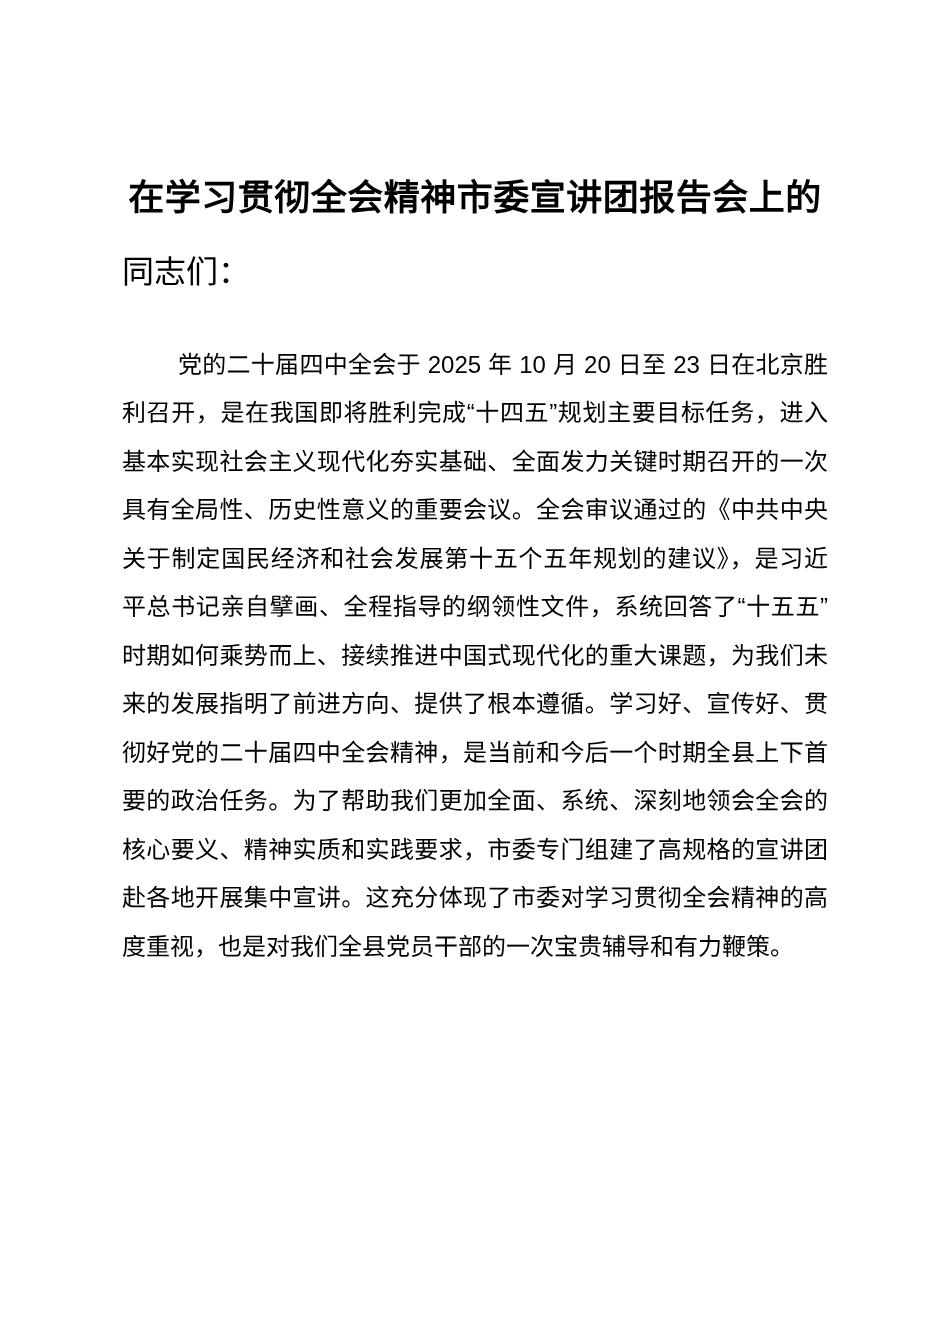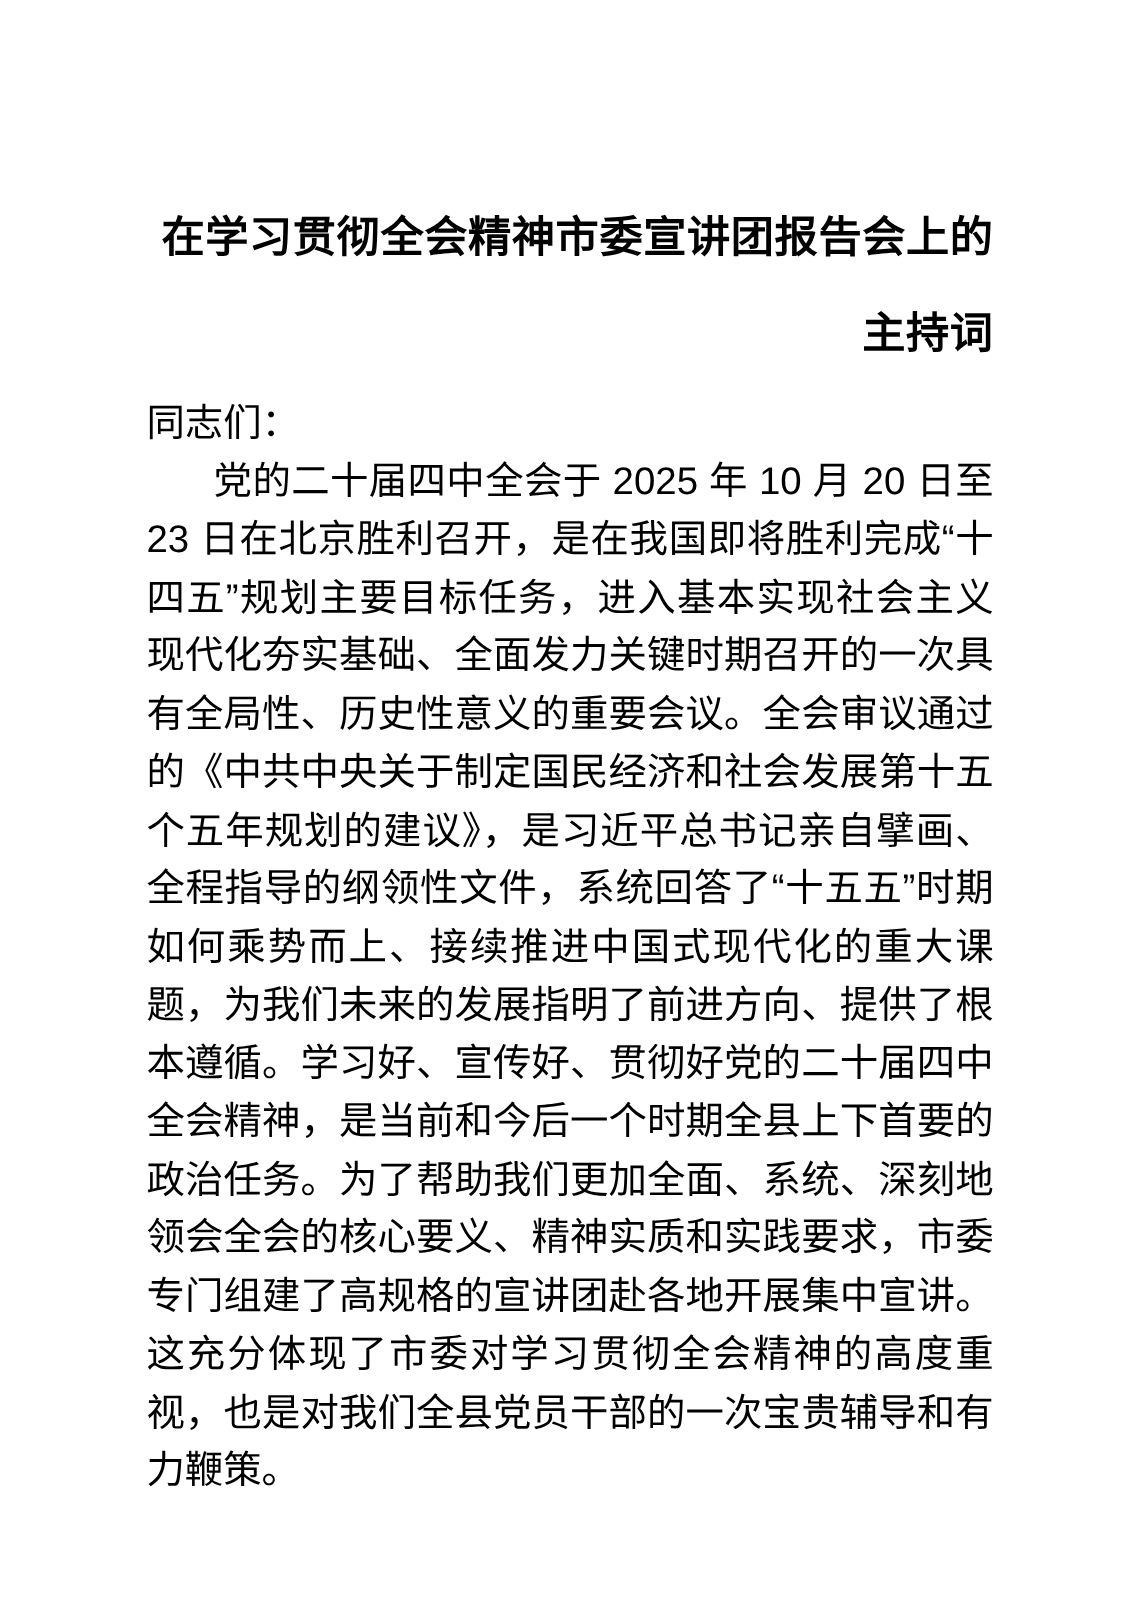--- a/index.html
+++ b/index.html
@@ -17,21 +17,21 @@
     background: #ffffff;
     color: #000000;
     padding: 158px 122px 0 122px;
     overflow: hidden;
   }
 
   .doc-title {
     font-size: 36px;
     line-height: 80px;
     font-weight: bold;
-    text-align: right;
+    text-align: center;
     letter-spacing: 0.5px;
     color: #000000;
   }
 
   .title-line {
     display: block;
     white-space: nowrap;
   }
 
   .doc-body {
@@ -40,37 +40,37 @@
     color: #000000;
   }
 
   .salutation {
     font-size: 32px;
     line-height: 48.5px;
     text-align: left;
   }
 
   .body-paragraph {
-    font-size: 32px;
+    font-size: 24px;
     line-height: 48.5px;
     text-align: justify;
     text-justify: inter-ideograph;
     text-indent: 56px;
     word-break: break-all;
     overflow-wrap: break-word;
+    margin-top: 44px;
   }
 </style>
 </head>
 <body>
 
 <div class="page">
 
   <h1 class="doc-title">
     <span class="title-line">在学习贯彻全会精神市委宣讲团报告会上的</span>
-    <span class="title-line">主持词</span>
   </h1>
 
   <div class="doc-body">
     <p class="salutation">同志们：</p>
 
     <p class="body-paragraph">党的二十届四中全会于 2025 年 10 月 20 日至 23 日在北京胜利召开，是在我国即将胜利完成“十四五”规划主要目标任务，进入基本实现社会主义现代化夯实基础、全面发力关键时期召开的一次具有全局性、历史性意义的重要会议。全会审议通过的《中共中央关于制定国民经济和社会发展第十五个五年规划的建议》，是习近平总书记亲自擘画、全程指导的纲领性文件，系统回答了“十五五”时期如何乘势而上、接续推进中国式现代化的重大课题，为我们未来的发展指明了前进方向、提供了根本遵循。学习好、宣传好、贯彻好党的二十届四中全会精神，是当前和今后一个时期全县上下首要的政治任务。为了帮助我们更加全面、系统、深刻地领会全会的核心要义、精神实质和实践要求，市委专门组建了高规格的宣讲团赴各地开展集中宣讲。这充分体现了市委对学习贯彻全会精神的高度重视，也是对我们全县党员干部的一次宝贵辅导和有力鞭策。</p>
   </div>
 
 </div>
 

